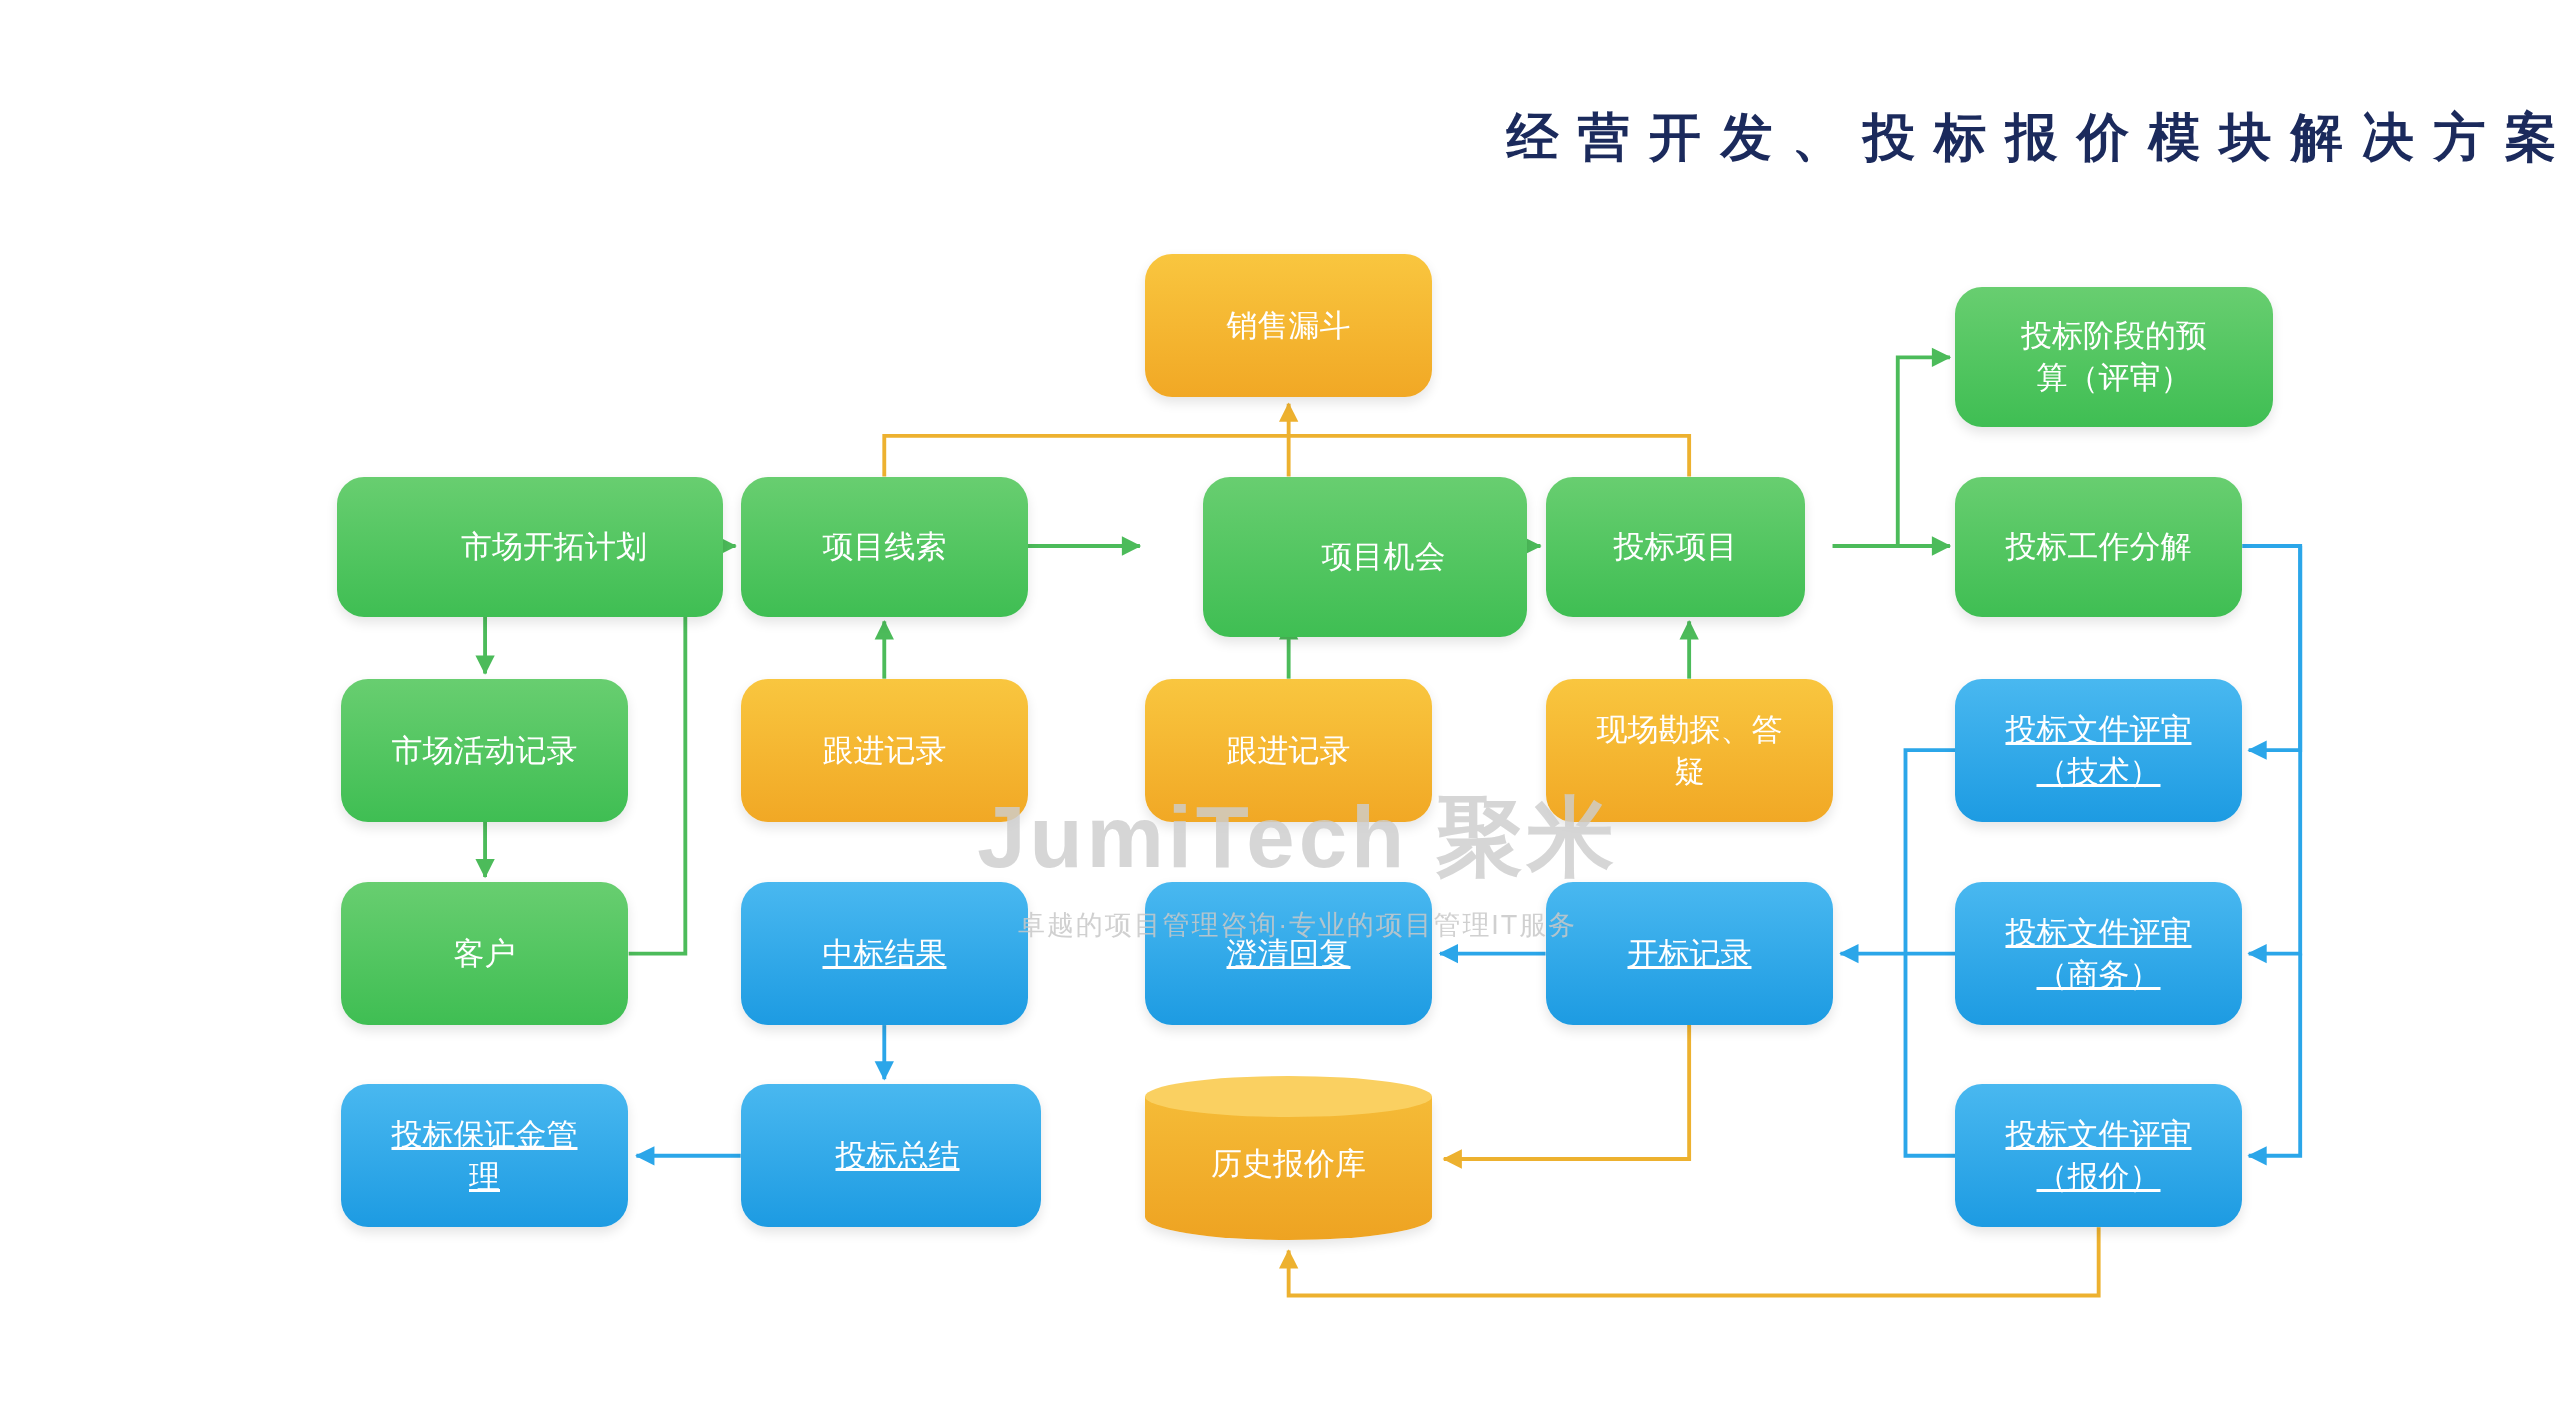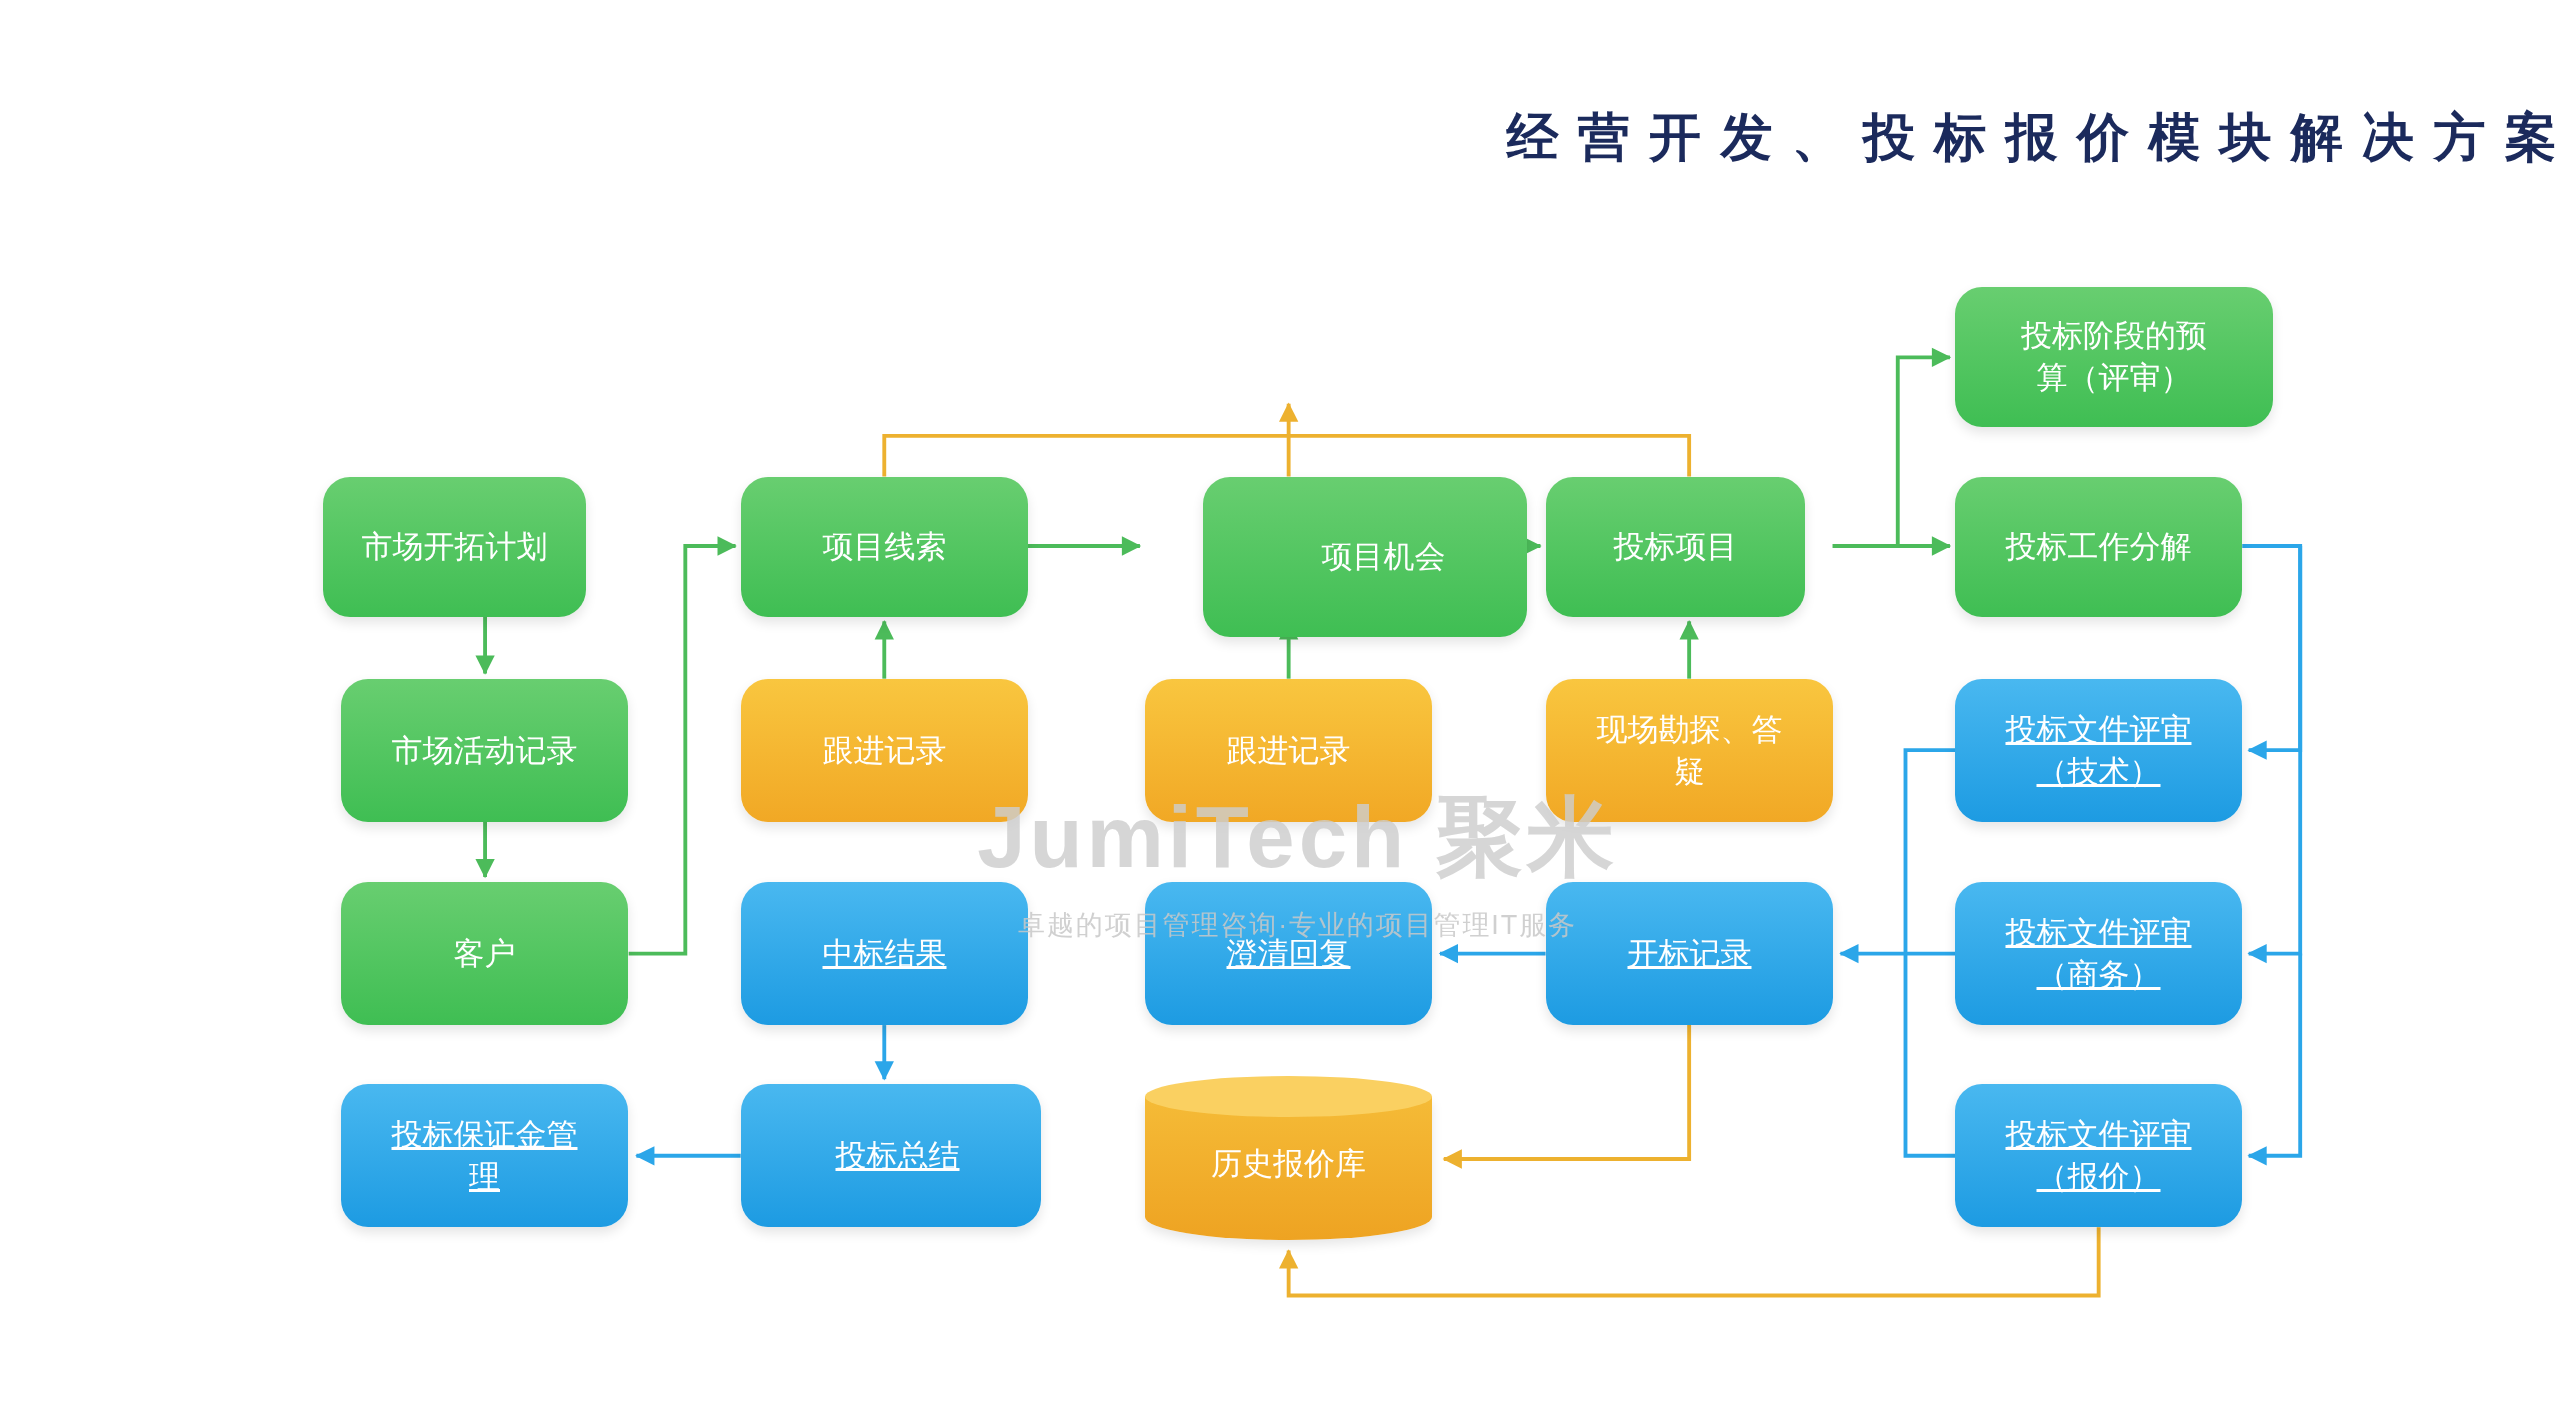--- a/index.html
+++ b/index.html
@@ -112,23 +112,24 @@
       <polyline points="3572,1481 3572,1795 3492,1795" class="edge blue" marker-end="url(#arrow-blue)"></polyline>
       <polyline points="3036,1165 2959,1165 2959,1481" class="edge blue"></polyline>
       <polyline points="3036,1795 2959,1795 2959,1481" class="edge blue"></polyline>
       <polyline points="3036,1481 2858,1481" class="edge blue" marker-end="url(#arrow-blue)"></polyline>
       <polyline points="2400,1481 2236,1481" class="edge blue" marker-end="url(#arrow-blue)"></polyline>
       <polyline points="1373,1592 1373,1676" class="edge blue" marker-end="url(#arrow-blue)"></polyline>
       <polyline points="1150,1795 988,1795" class="edge blue" marker-end="url(#arrow-blue)"></polyline>
     </svg>
 
   <div class="node-layer">
+      <div class="node yellow" style="left: 1145px; top: 254px; width: 287px; height: 143px;"><span class="node-label">销售漏斗</span></div>
       <div class="node green" style="left: 1955px; top: 287px; width: 318px; height: 140px;"><span class="node-label">投标阶段的预
 算（评审）</span></div>
-      <div class="node green" style="left: 323px; top: 477px; width: 263px; height: 140px;"><span class="node-label">市场开拓计划</span></div>
+      <div class="node green" style="left: 337px; top: 477px; width: 338px; height: 140px; padding-left: 48px;"><span class="node-label">市场开拓计划</span></div>
       <div class="node green" style="left: 741px; top: 477px; width: 287px; height: 140px;"><span class="node-label">项目线索</span></div>
       <div class="node green" style="left: 1203px; top: 477px; width: 287px; height: 160px; padding-left: 37px;"><span class="node-label">项目机会</span></div>
       <div class="node green" style="left: 1546px; top: 477px; width: 259px; height: 140px;"><span class="node-label">投标项目</span></div>
       <div class="node green" style="left: 1955px; top: 477px; width: 287px; height: 140px;"><span class="node-label">投标工作分解</span></div>
       <div class="node green" style="left: 341px; top: 679px; width: 287px; height: 143px;"><span class="node-label">市场活动记录</span></div>
       <div class="node yellow" style="left: 741px; top: 679px; width: 287px; height: 143px;"><span class="node-label">跟进记录</span></div>
       <div class="node yellow" style="left: 1145px; top: 679px; width: 287px; height: 143px;"><span class="node-label">跟进记录</span></div>
       <div class="node yellow" style="left: 1546px; top: 679px; width: 287px; height: 143px;"><span class="node-label">现场勘探、答
 疑</span></div>
       <div class="node blue" style="left: 1955px; top: 679px; width: 287px; height: 143px;"><span class="node-label">投标文件评审

